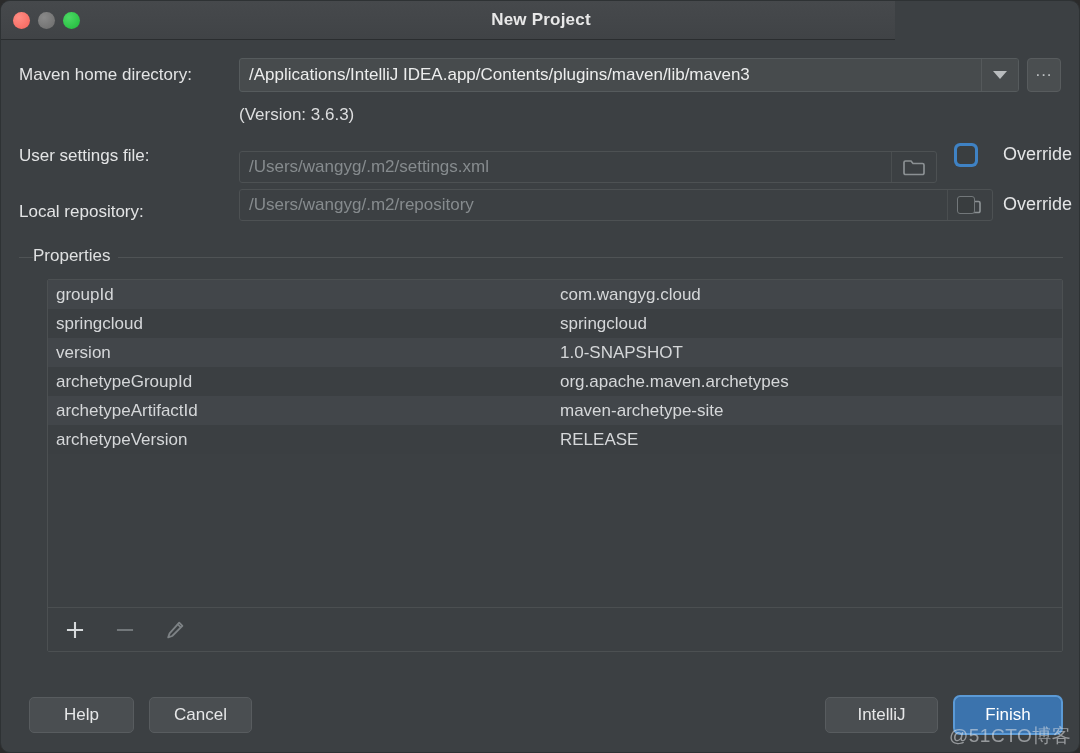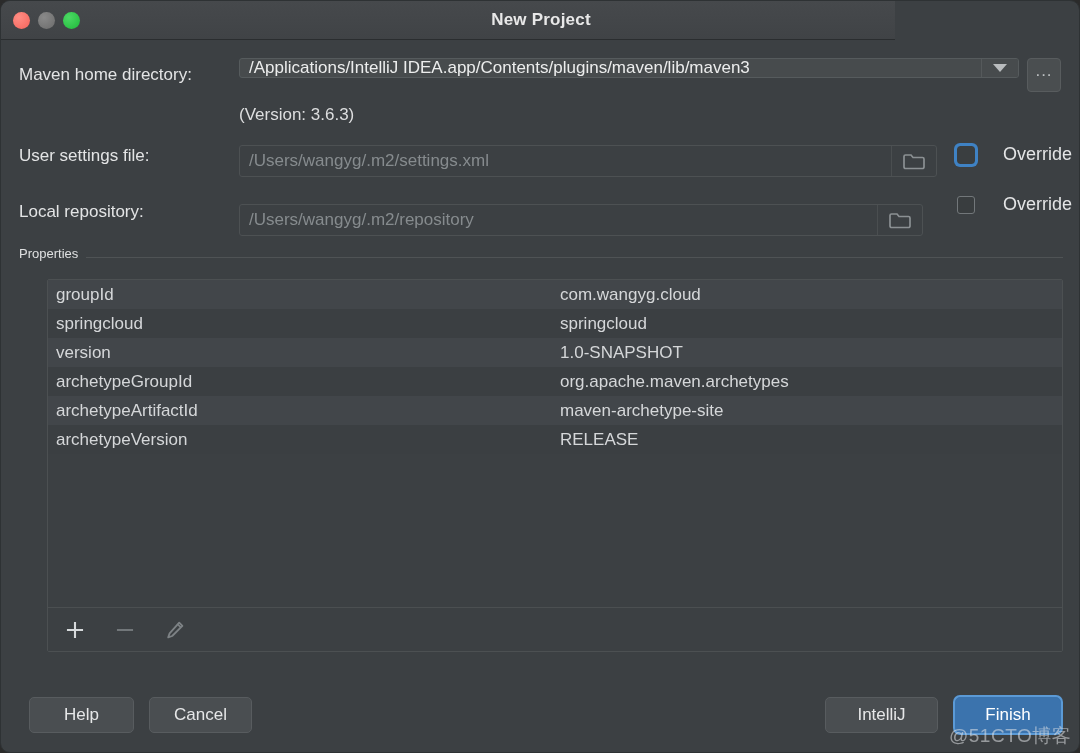--- a/index.html
+++ b/index.html
@@ -69,21 +69,21 @@
     position: absolute;
     color: #e3e4e5;
     font-size: 17px;
     white-space: nowrap;
   }
 
   
   #maven-combo {
     position: absolute;
     left: 238px; top: 57px;
-    width: 780px; height: 20px;
+    width: 780px; height: 34px;
     box-sizing: border-box;
     display: flex;
     border: 1px solid #565b5d;
     border-radius: 3px;
     background: #474b4d;
     overflow: hidden;
   }
   #maven-value {
     flex: 1;
     display: flex;
@@ -184,23 +184,23 @@
     outline: 1px solid #3f82c4;
   }
   .check-label {
     color: #e4e5e6;
     font-size: 18px;
   }
 
   
   #props-title {
     position: absolute;
-    left: 18px; top: 245px;
+    left: 32px; top: 245px;
     color: #dfe0e1;
-    font-size: 13px;
+    font-size: 17px;
     background: #3c4043;
     padding-right: 8px;
     z-index: 2;
   }
   #props-line {
     position: absolute;
     left: 18px; top: 256px;
     width: 1044px;
     height: 1px;
     background: #4f5355;
@@ -318,37 +318,37 @@
   </div>
 
   <div id="browse-btn">
     <span>...</span>
   </div>
 
   <div id="version-note">(Version: 3.6.3)</div>
 
   <div class="form-label" style="left:18px; top:145px;">User settings file:</div>
 
-  <div class="pathfield" style="left:238px; top:144px; width:698px;">
+  <div class="pathfield" style="left:238px; top:150px; width:698px;">
     <div class="pv">/Users/wangyg/.m2/settings.xml</div>
     <div class="folder-cell">
       <svg width="22" height="17" viewBox="0 0 22 17">
         <path d="M1 3.5 A1.5 1.5 0 0 1 2.5 2 H8 L10 4.5 H19.5 A1.5 1.5 0 0 1 21 6 V14 A1.5 1.5 0 0 1 19.5 15.5 H2.5 A1.5 1.5 0 0 1 1 14 Z" fill="none" stroke="#8b9093" stroke-width="1.7"></path>
       </svg>
     </div>
   </div>
 
   <div class="checkrow" style="left:956px; top:143px;">
     <span class="cbox focused"></span>
     <span class="check-label">Override</span>
   </div>
 
   <div class="form-label" style="left:18px; top:195px;margin-top:6px;">Local repository:</div>
 
-  <div class="pathfield" style="left:238px; top:188px; width:684px;margin-top:15px;">
+  <div class="pathfield" style="left:238px; top:188px; width:754px;">
     <div class="pv">/Users/wangyg/.m2/repository</div>
     <div class="folder-cell">
       <svg width="22" height="17" viewBox="0 0 22 17">
         <path d="M1 3.5 A1.5 1.5 0 0 1 2.5 2 H8 L10 4.5 H19.5 A1.5 1.5 0 0 1 21 6 V14 A1.5 1.5 0 0 1 19.5 15.5 H2.5 A1.5 1.5 0 0 1 1 14 Z" fill="none" stroke="#8b9093" stroke-width="1.7"></path>
       </svg>
     </div>
   </div>
 
   <div class="checkrow" style="left:956px; top:193px;">
     <span class="cbox"></span>

